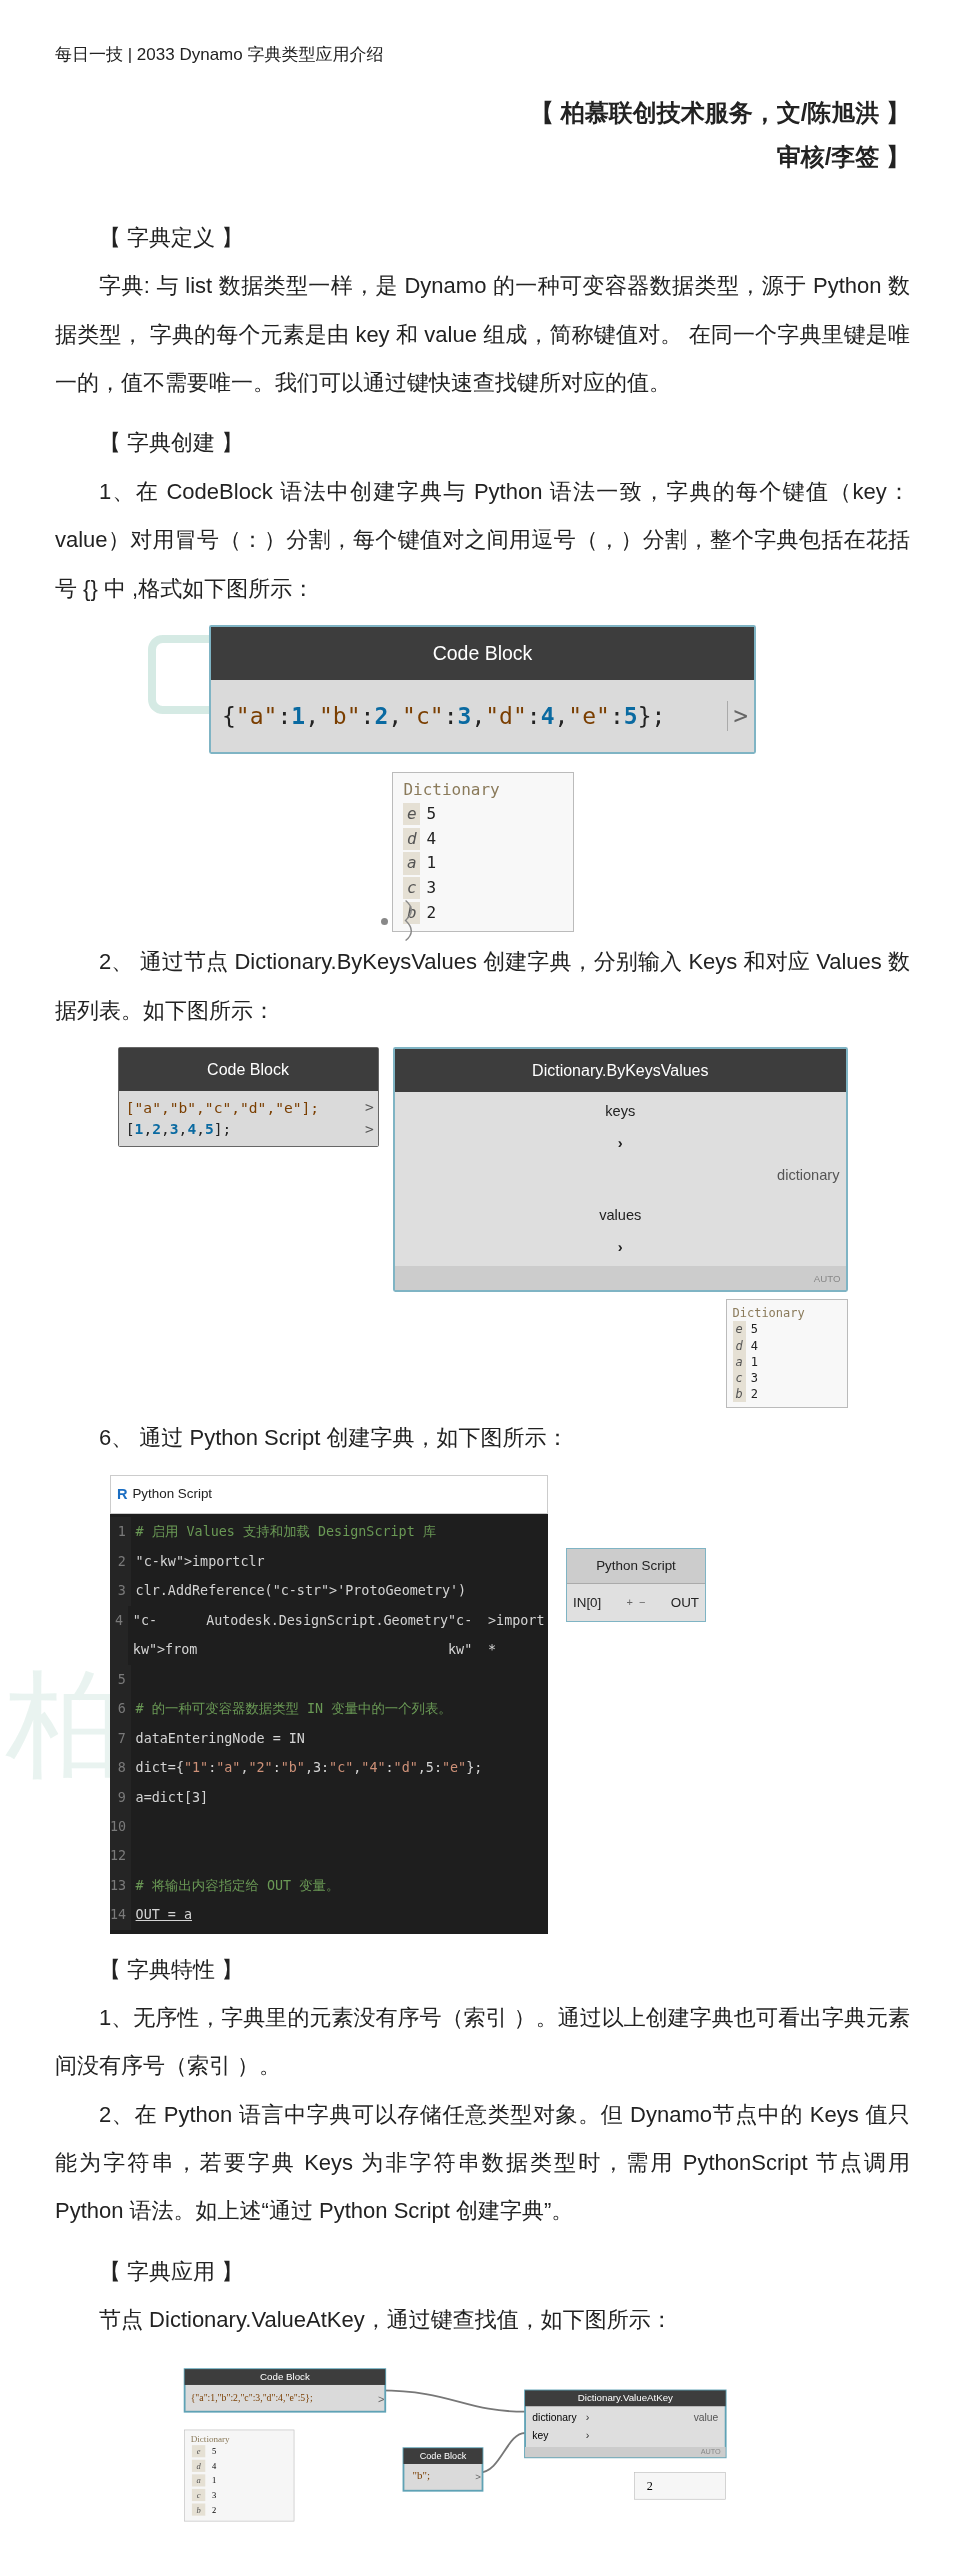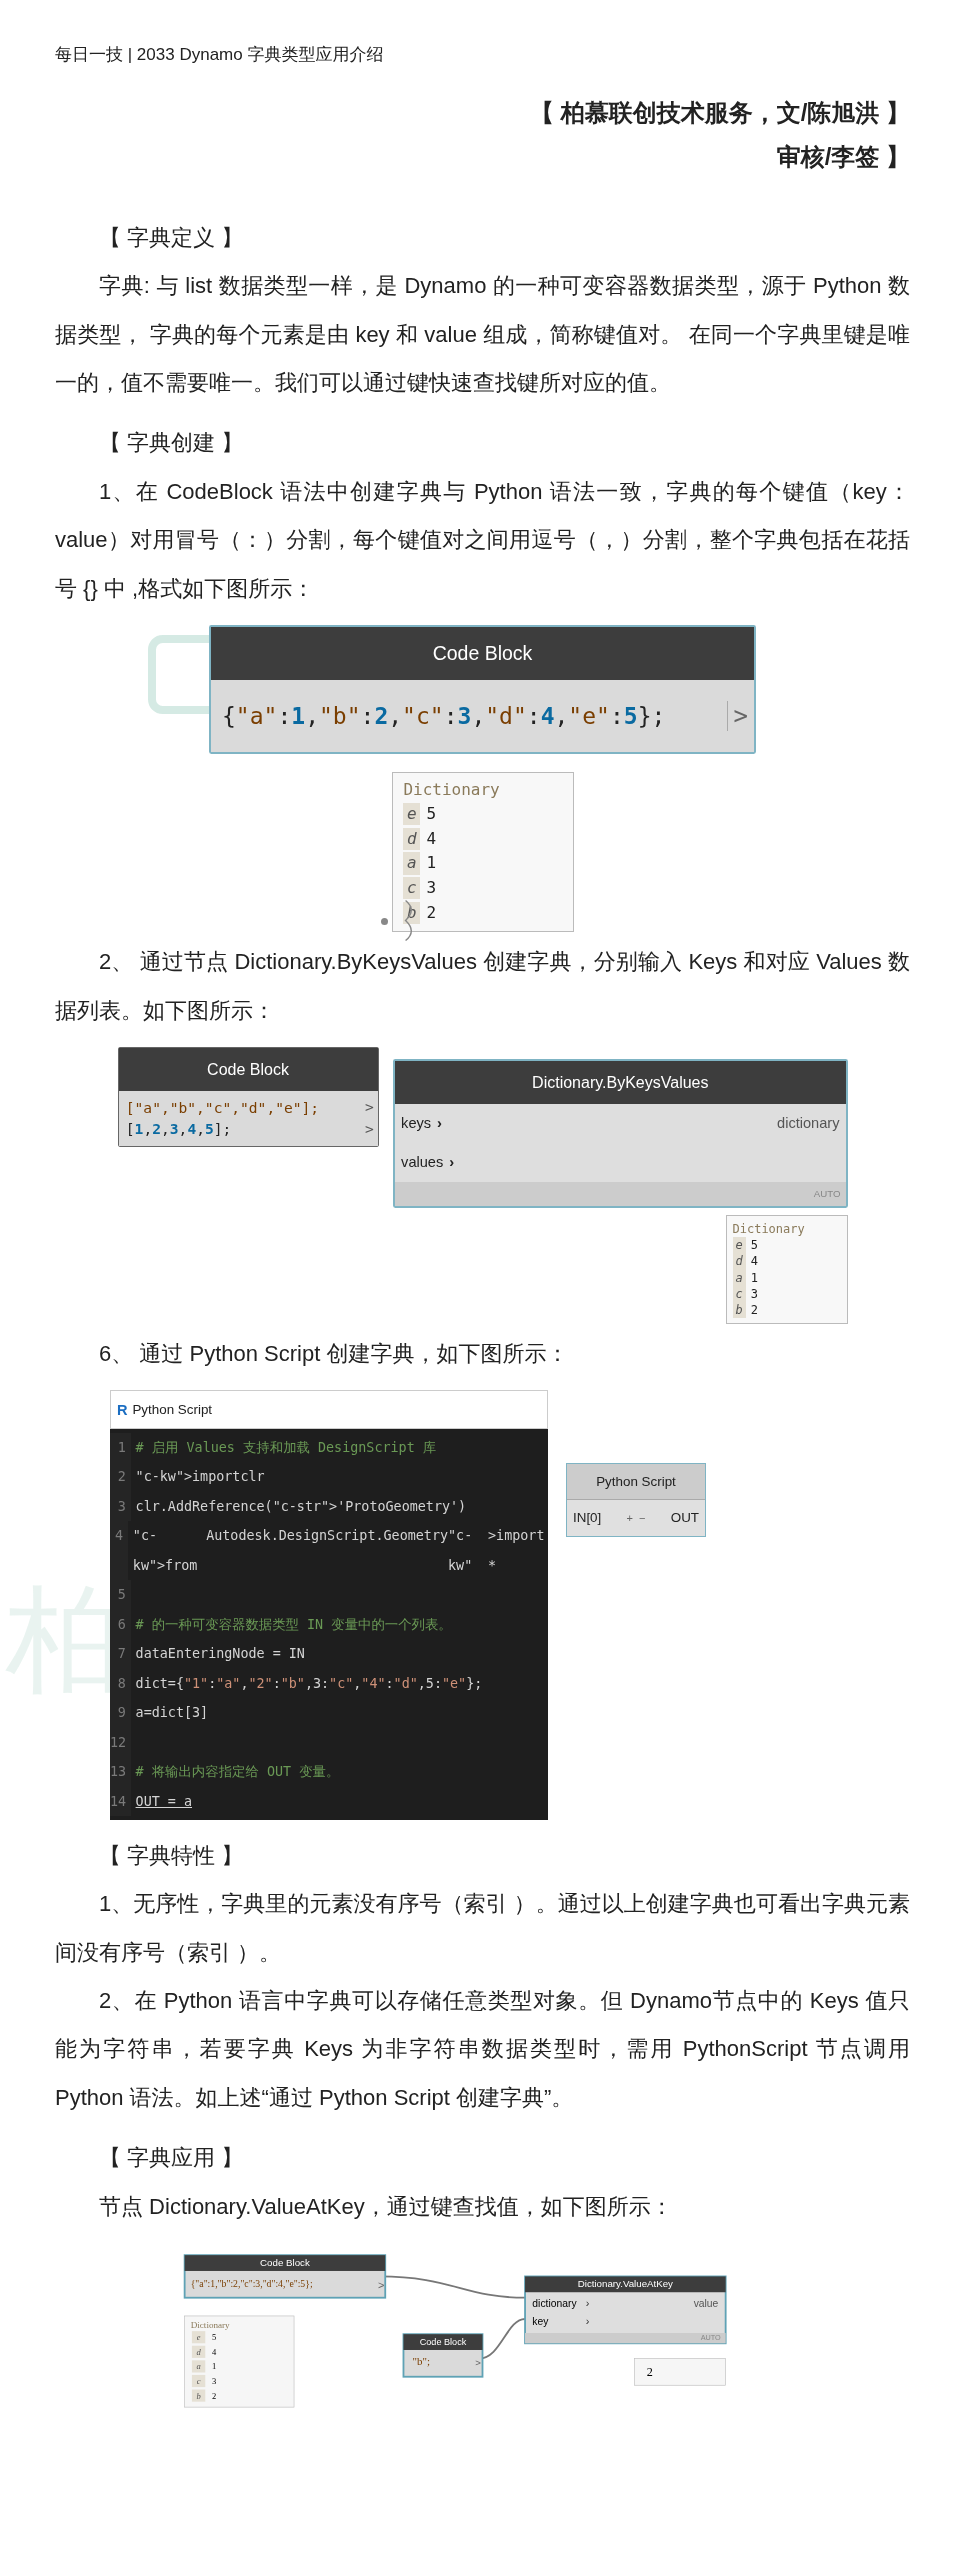--- a/index.html
+++ b/index.html
@@ -34,23 +34,23 @@
   .dict-out .k { display:inline-block; background:#e5e0d4; width:17px; text-align:center; margin-right:6px; color:#555; font-style:italic;}
   .dict-out .dot { position:absolute; left:-12px; bottom:6px; width:7.3px; height:7.3px; border-radius:50%; background:#888;}
 
   
   .fig2 { width:730px; margin:12px auto 6px; position:relative; }
   .fig2-row { display:flex; gap:14.6px; align-items:flex-start; }
   .node2 { border:1.2px solid #666; border-radius:1.8px; background:#dadada; }
   .node2 .node-header { font-size:16px; padding:3.6px 0; }
   .node2 .node-body { font-size:14.6px; padding:6px 24px 6px 7.3px; line-height:1.5; }
   .node2 .chev2 { position:absolute; right:3.6px; top:50%; transform:translateY(-50%); color:#555; font-size:14.6px; }
-  .node3 { border:2.4px solid #7fb4c4; border-radius:2.4px; background:#dedede; flex:1;margin-top:12px; }
+  .node3 { border:2.4px solid #7fb4c4; border-radius:2.4px; background:#dedede; flex:1; }
   .node3 .node-header { font-size:16px; padding:3.6px 0; }
-  .node3 .port-row { display:flex; align-items:center; padding:3.6px 6px; font-family:Arial,sans-serif; font-size:14.6px; }
+  .node3 .port-row { display:flex; align-items:center; padding:3.6px 6px; font-family:Arial,sans-serif; font-size:14.6px;flex-direction:column; }
   .node3 .pname { flex:0 0 auto; }
   .node3 .ar { margin:0 6px; font-weight:bold; }
   .node3 .out { margin-left:auto; color:#555; }
   .node3 .auto { text-align:right; font-size:9.7px; color:#888; padding:1.2px 4.9px; background:#ccc; }
   .dict-out2 { width:122px; margin:7.3px 0 0 auto; border:0.6px solid #bbb; font-family:Consolas,monospace; font-size:12px; background:#f8f8f8; padding:4.9px 6px; line-height:1.35;}
   .dict-out2 .hdr { color:#8a7a5a; }
   .dict-out2 .k { display:inline-block; background:#e5e0d4; width:13.4px; text-align:center; margin-right:4.9px; color:#555; font-style:italic;}
 
   
   .fig3 { width:669px; margin:12px 0 6px 55px; position:relative; display:flex; align-items:flex-start; gap:18px;}
@@ -182,20 +182,24 @@
             <span class="gut">7</span>
             <span style="padding-left:4.9px;">dataEnteringNode = IN</span>
           </div>
           <div class="ln">
             <span class="gut">8</span>
             <span style="padding-left:4.9px;">dict={<span class="c-str">"1"</span>:<span class="c-str">"a"</span>,<span class="c-str">"2"</span>:<span class="c-str">"b"</span>,3:<span class="c-str">"c"</span>,<span class="c-str">"4"</span>:<span class="c-str">"d"</span>,5:<span class="c-str">"e"</span>};</span>
           </div>
           <div class="ln">
             <span class="gut">9</span>
             <span style="padding-left:4.9px;">a=dict[3]</span>
+          </div>
+          <div class="ln">
+            <span class="gut">10</span>
+            <span style="padding-left:4.9px;">&nbsp;</span>
           </div>
           <div class="ln">
             <span class="gut">12</span>
             <span style="padding-left:4.9px;">&nbsp;</span>
           </div>
           <div class="ln">
             <span class="gut">13</span>
             <span style="padding-left:4.9px;"><span class="c-cmt"># 将输出内容指定给 OUT 变量。</span></span>
           </div>
           <div class="ln">

